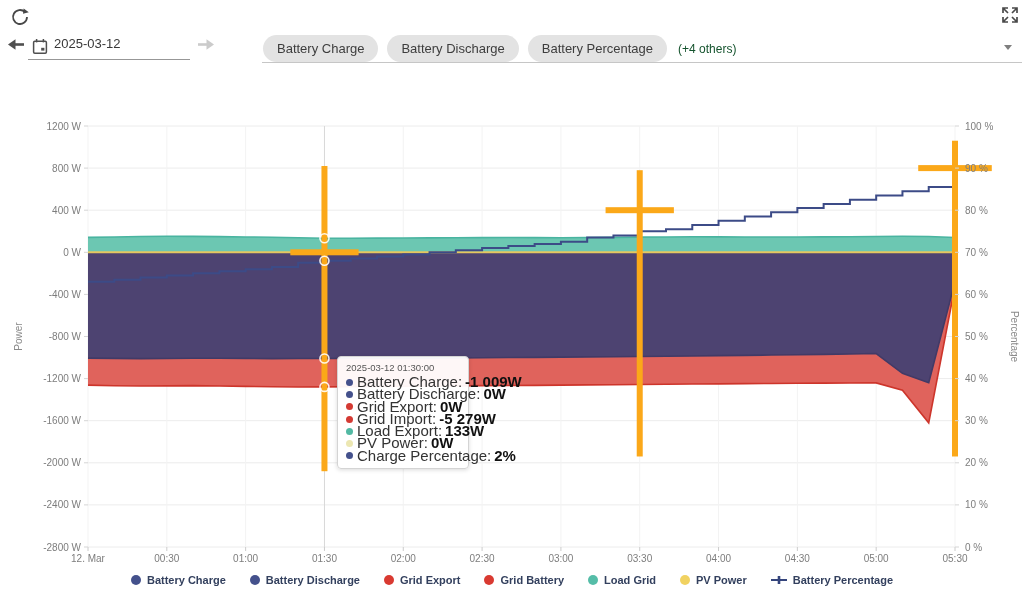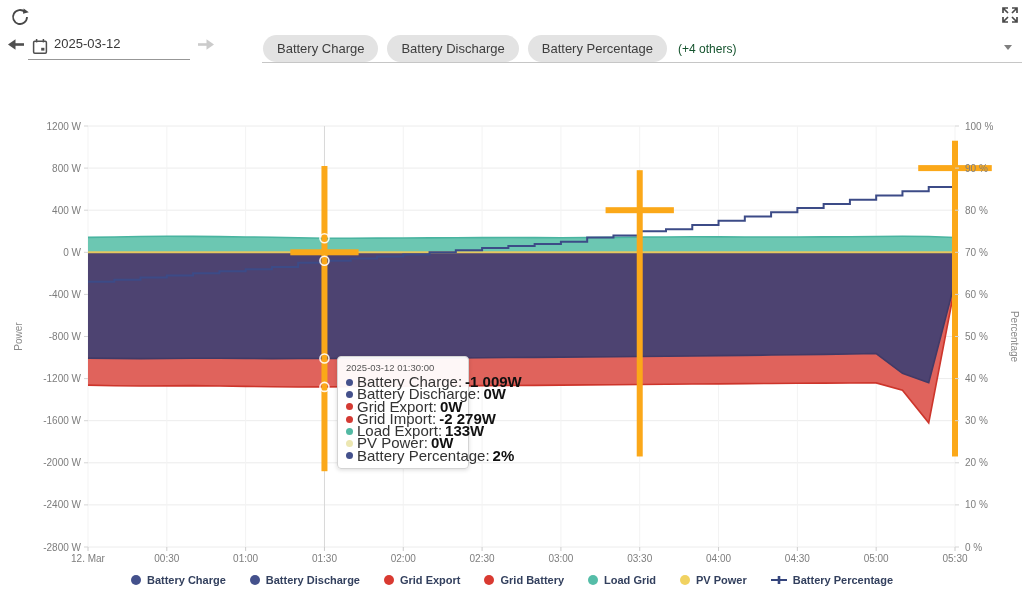--- a/index.html
+++ b/index.html
@@ -246,35 +246,35 @@
             <span class="tt-val">0W</span>
           </div>
           <div class="tt-row">
             <span class="tt-dot" style="background: rgb(212, 58, 51);"></span>
             <span>Grid Export:</span>
             <span class="tt-val">0W</span>
           </div>
           <div class="tt-row">
             <span class="tt-dot" style="background: rgb(212, 58, 51);"></span>
             <span>Grid Import:</span>
-            <span class="tt-val">-2 279W</span>
+            <span class="tt-val">-5 279W</span>
           </div>
           <div class="tt-row">
             <span class="tt-dot" style="background: rgb(82, 185, 163);"></span>
             <span>Load Export:</span>
             <span class="tt-val">133W</span>
           </div>
           <div class="tt-row">
             <span class="tt-dot" style="background: rgb(236, 231, 178);"></span>
             <span>PV Power:</span>
             <span class="tt-val">0W</span>
           </div>
           <div class="tt-row">
             <span class="tt-dot" style="background: rgb(68, 81, 140);"></span>
-            <span>Battery Percentage:</span>
+            <span>Charge Percentage:</span>
             <span class="tt-val">2%</span>
           </div>
         </div>
     </div>
   </div>
 
   <div id="legend">
       <span class="legend-item">
         <span class="lg-dot" style="background: rgb(68, 81, 140);"></span>
         <span class="lg-label">Battery Charge</span>

